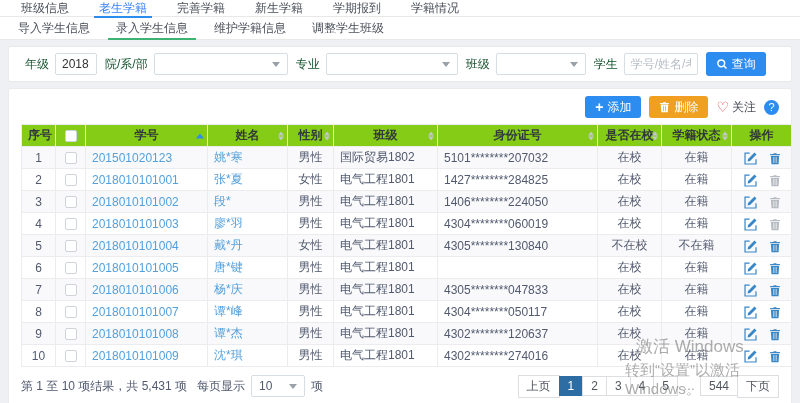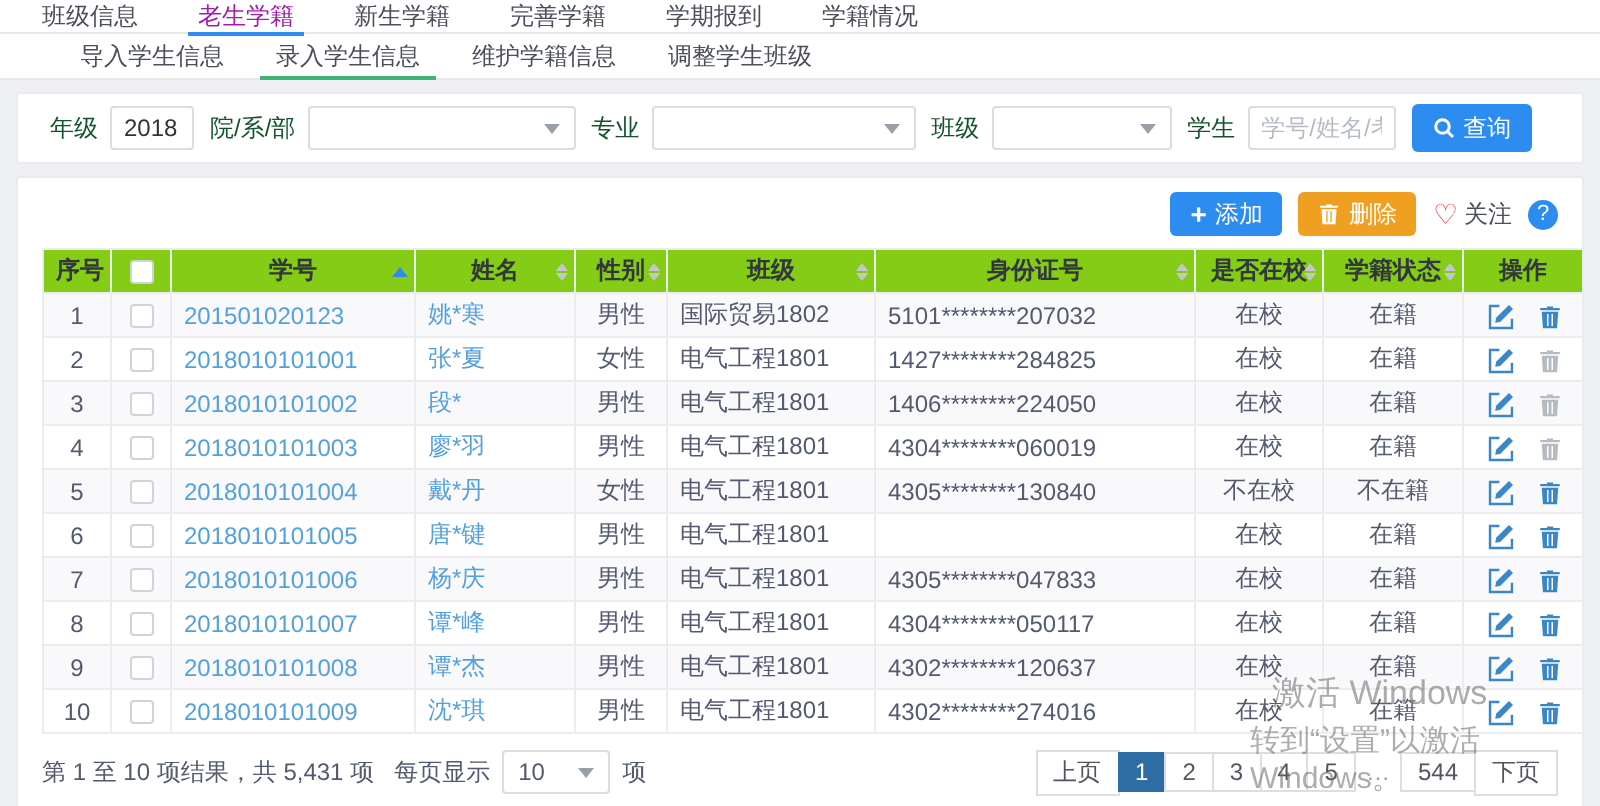--- a/index.html
+++ b/index.html
@@ -2,23 +2,23 @@
 <html><head>
 <meta charset="utf-8">
 <style>
   * { box-sizing: border-box; margin: 0; padding: 0; }
   html,body { width:800px; height:403px; overflow:hidden; }
   body { font-family:"Liberation Sans","DejaVu Sans",sans-serif; font-size:12px; color:#515a6e; background:#eef0f3; position:relative; }
 
   
   .tabbar { background:#fff; height:17px; display:flex; align-items:center; border-bottom:1px solid #e8e8e8; padding-left:6px; }
   .tab { padding:0 15px; display:flex; align-items:center; cursor:pointer; position:relative; color:#4a4f59; font-size:12px; }
-  .tab.active { color:#a21caf; }
+  .tab.active { color:#3b82f6; }
   .tab.active::after { content:""; position:absolute; left:10px; right:10px; bottom:-1px; height:2px; background:#2d8cf0; }
-  .subtabbar { background:#fff; height:23px; display:flex; align-items:stretch; border-bottom:1px solid #e8e8e8; padding-left:32px; }
+  .subtabbar { background:#fff; height:23px; display:flex; align-items:stretch; border-bottom:1px solid #e8e8e8; padding-left:10px; }
   .subtab { padding:0 8px; margin-right:10px; display:flex; align-items:center; cursor:pointer; position:relative; color:#4a4f59; }
   .subtab.active::after { content:""; position:absolute; left:0; right:0; bottom:-1px; height:2px; background:#3cb373; }
 
   .content { padding:6px 8px 0 8px; }
 
   
   .filter-card { background:#fff; border:1px solid #e8eaec; border-radius:2px; padding:5px 8px; display:flex; align-items:center; }
   .filter-card label { margin:0 6px 0 8px; white-space:nowrap; color:#14532d; }
   .ipt { height:22px; border:1px solid #d7dde4; border-radius:2px; padding:0 6px; font-size:12px; color:#333; font-family:inherit; }
   .ipt.grade { width:42px; }
@@ -70,22 +70,22 @@
   .watermark { position:absolute; left:625px; bottom:4px; color:rgba(112,112,112,0.58); pointer-events:none; z-index:50; }
   .wm1 { font-size:17px; margin-left:11px; margin-bottom:3px; }
   .wm2 { font-size:15px; }
 </style>
 </head>
 <body>
 
 <div class="tabbar">
     <div class="tab">班级信息</div>
     <div class="tab active">老生学籍</div>
+    <div class="tab">完善学籍</div>
     <div class="tab">新生学籍</div>
-    <div class="tab">完善学籍</div>
     <div class="tab">学期报到</div>
     <div class="tab">学籍情况</div>
   </div>
 
 <div class="subtabbar">
     <div class="subtab">导入学生信息</div>
     <div class="subtab active">录入学生信息</div>
     <div class="subtab">维护学籍信息</div>
     <div class="subtab">调整学生班级</div>
   </div>

